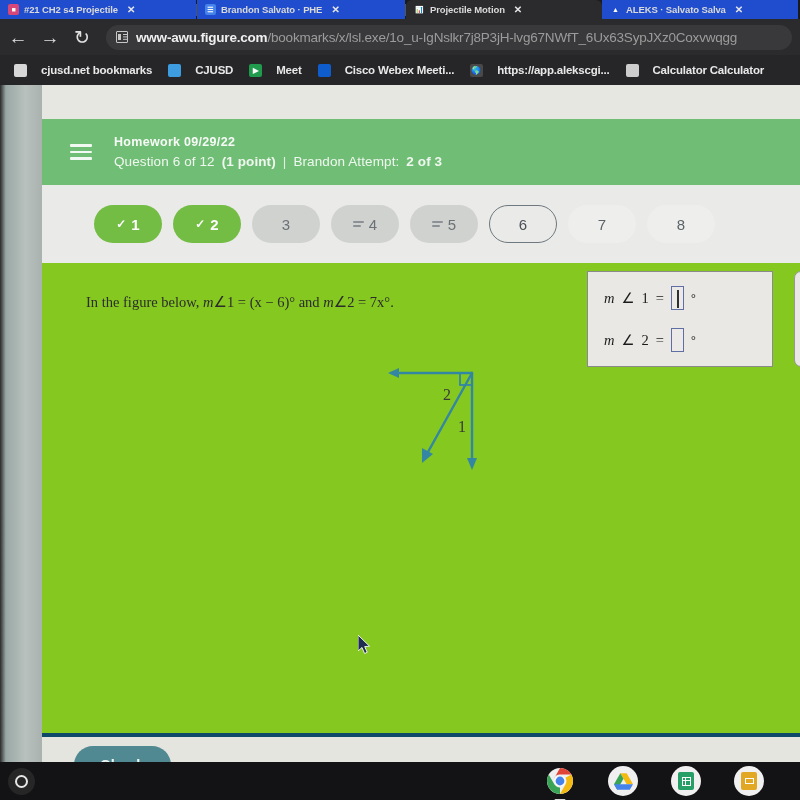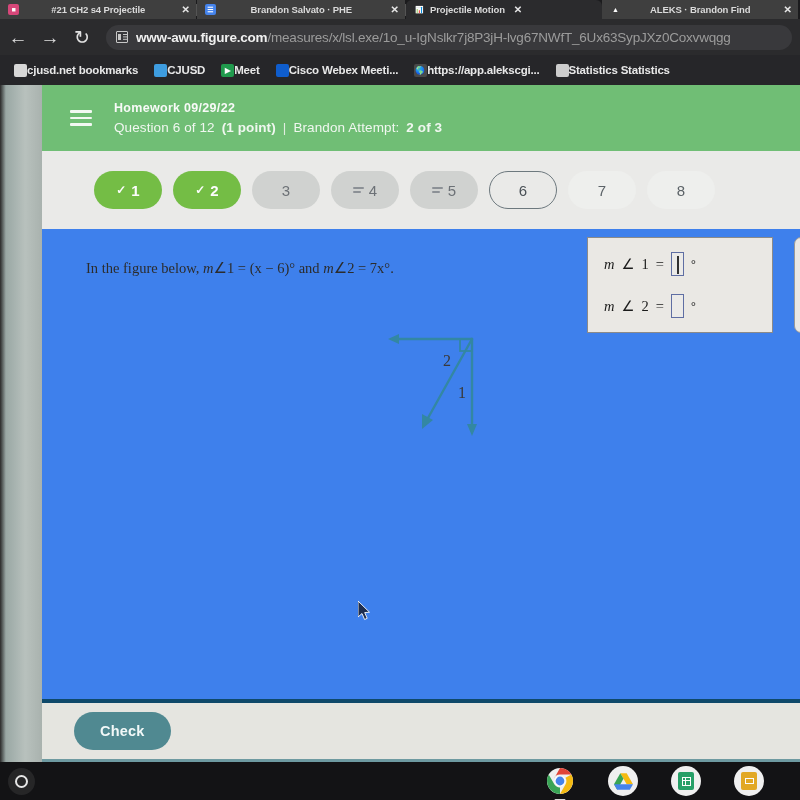--- a/index.html
+++ b/index.html
@@ -35,21 +35,21 @@
     position: relative;
     height: 19px;
     display: flex;
     align-items: center;
     gap: 5px;
     padding: 0 6px 0 8px;
     flex: 0 0 auto;
     overflow: hidden;
   }
   .tab.active { background: #2b2b2e; border-radius: 6px 6px 0 0; }
-  .tab.inactive { background: #404040; justify-content: space-between; }
+  .tab.inactive { background: #1d4ed8; }
   .tab .favicon {
     width: 11px; height: 11px;
     border-radius: 2px;
     flex: 0 0 auto;
     display: flex; align-items: center; justify-content: center;
     font-size: 7px; color: #fff; font-weight: bold;
   }
   .fav-pink { background: #e0457b; }
   .fav-blue { background: #4285f4; }
   .fav-chart { background: #2b2b2e; }
@@ -134,21 +134,21 @@
     position: absolute;
     top: 55px; left: 0; right: 0;
     height: 30px;
     background: #26262a;
     display: flex;
     align-items: center;
     padding: 0 14px;
     gap: 16px;
     overflow: hidden;
   }
-  .bm { display: flex; align-items: center; gap: 0; flex: 0 0 auto; }
+  .bm { display: flex; align-items: center; gap: 14px; flex: 0 0 auto; }
   .bm .bmico {
     width: 13px; height: 13px;
     border-radius: 2px;
     flex: 0 0 auto;
     display: flex; align-items: center; justify-content: center;
     font-size: 8px; color: #fff;
   }
   .bm .bmlabel {
     color: #eaeaea;
     font-size: 11.5px;
@@ -186,20 +186,21 @@
 
   
   .hwheader {
     position: relative;
     height: 66px;
     background: #6ec173;
     display: flex;
     align-items: center;
     padding-left: 28px;
     gap: 22px;
+    margin-top: 34px;
   }
   .hamburger { width: 22px; display: flex; flex-direction: column; gap: 4px; }
   .hamburger span { display: block; height: 2.5px; background: #f4fbf4; border-radius: 1px; }
   .hwtitles { display: flex; flex-direction: column; gap: 5px; }
   .hwline1 {
     color: #fafdfa;
     font-size: 12.5px;
     font-weight: bold;
     letter-spacing: 0.3px;
   }
@@ -240,21 +241,21 @@
   .pill .chk { font-size: 12px; font-weight: bold; }
   .pill .lines {
     width: 11px;
     display: flex; flex-direction: column; gap: 2px;
     flex: 0 0 auto;
   }
   .pill .lines i { display: block; height: 1.8px; background: #8d9298; border-radius: 1px; }
   .pill .lines i:nth-child(2) { width: 78%; }
 
   
-  .qbody { position: relative; background: #3b82f6; height: 470px; }
+  .qbody { position: relative; background: #84cc16; height: 470px; }
   .qtext {
     position: absolute;
     left: 44px; top: 28px;
     font-size: 14.5px;
     color: #2c2c2c;
     line-height: 1.55;
     font-family: "Liberation Serif", serif;
   }
   .qtext .ital { font-style: italic; }
   .qtext .ang { font-family: "DejaVu Sans", sans-serif; font-size: 15px; }
@@ -414,33 +415,33 @@
     <div class="tabsep"></div>
 
     <div class="tab active" style="width:196px;">
       <span class="favicon fav-chart">📊</span>
       <span class="ttitle">Projectile Motion</span>
       <span class="tclose">✕</span>
     </div>
 
     <div class="tab inactive" style="width:196px;">
       <span class="favicon fav-aleks">▲</span>
-      <span class="ttitle">ALEKS · Brandon Find</span>
+      <span class="ttitle">ALEKS · Salvato Salva</span>
       <span class="tclose">✕</span>
     </div>
   </div>
 
   <div class="toolbar">
     <span class="navbtn">←</span>
     <span class="navbtn">→</span>
     <span class="navbtn">↻</span>
     <div class="omnibox">
       <span class="omni-icon"></span>
       <span class="urltext">
-        <span class="host">www-awu.figure.com</span><span class="path">/measures/x/lsl.exe/1o_u-IgNslkr7j8P3jH-lvg67NWfT_6Ux63SypJXz0Coxvwqgg</span>
+        <span class="host">www-awu.figure.com</span><span class="path">/bookmarks/x/lsl.exe/1o_u-IgNslkr7j8P3jH-lvg67NWfT_6Ux63SypJXz0Coxvwqgg</span>
       </span>
     </div>
   </div>
 
   <div class="bookmarks">
     <div class="bm">
       <span class="bmico ico-folder"></span>
       <span class="bmlabel">cjusd.net bookmarks</span>
     </div>
     <div class="bm">
@@ -454,21 +455,21 @@
     <div class="bm">
       <span class="bmico ico-webex"></span>
       <span class="bmlabel">Cisco Webex Meeti...</span>
     </div>
     <div class="bm">
       <span class="bmico ico-globe">🌎</span>
       <span class="bmlabel">https://app.alekscgi...</span>
     </div>
     <div class="bm">
       <span class="bmico ico-calc"></span>
-      <span class="bmlabel">Statistics Statistics</span>
+      <span class="bmlabel">Calculator Calculator</span>
     </div>
   </div>
 
   <div class="viewport">
     <div class="gutter"></div>
 
     <div class="page">
 
       <div class="hwheader">
         <div class="hamburger">

